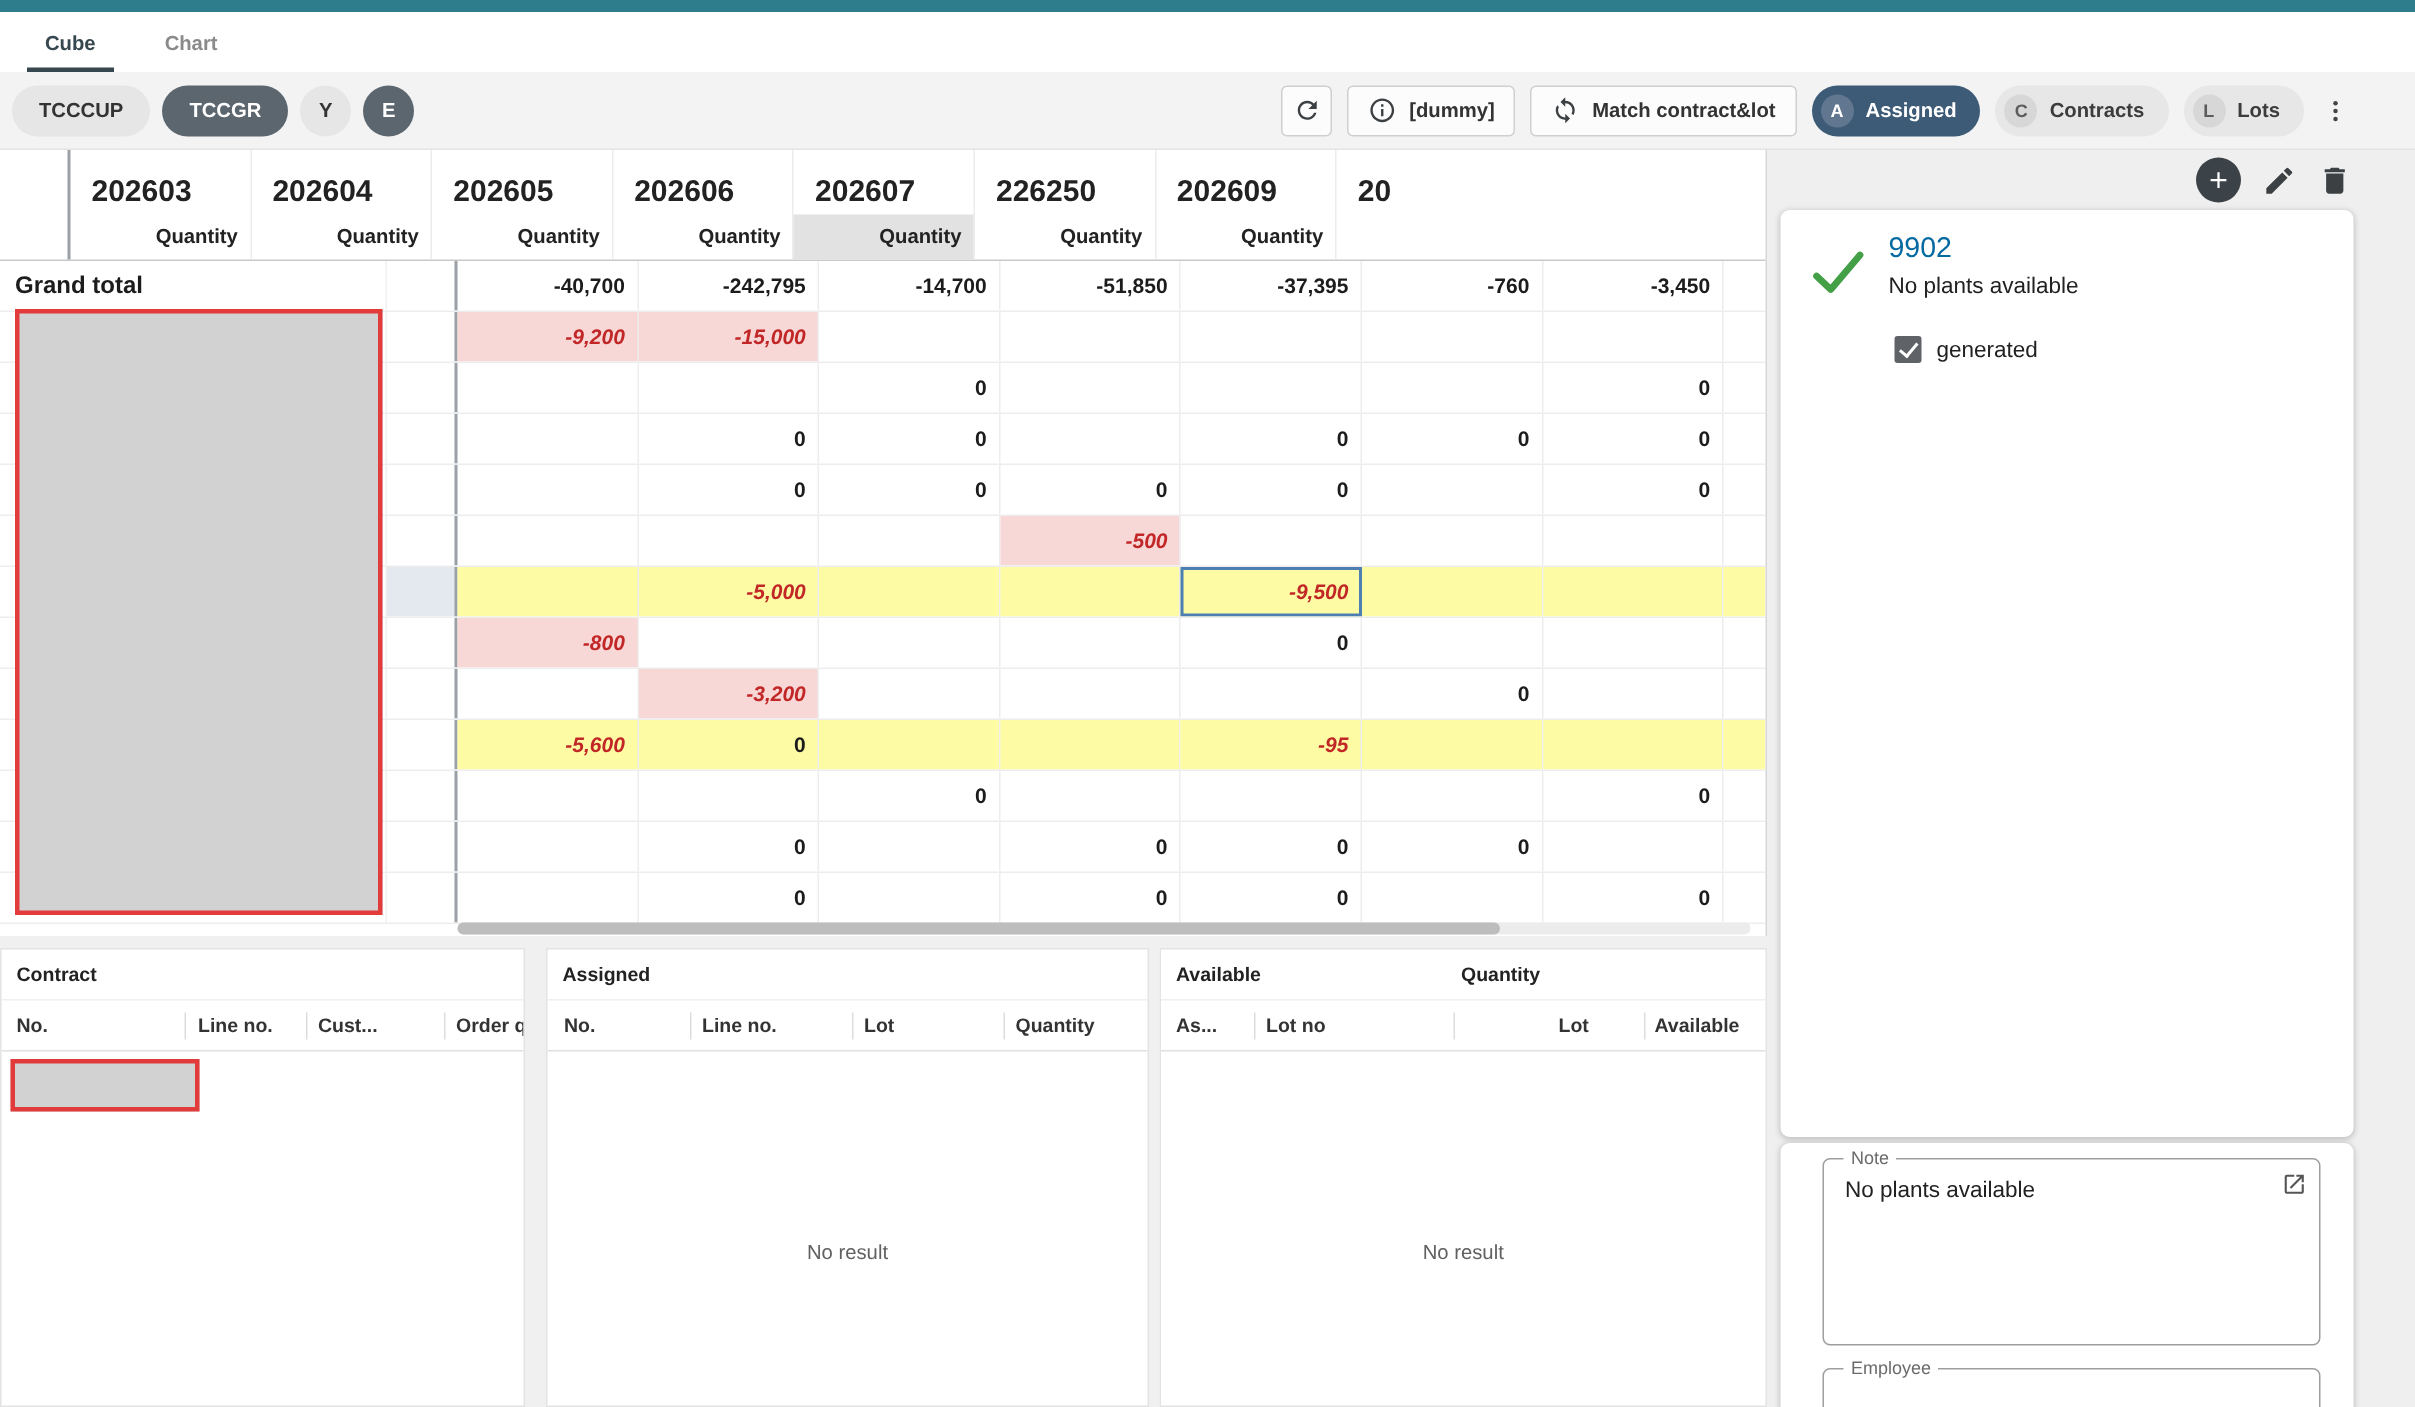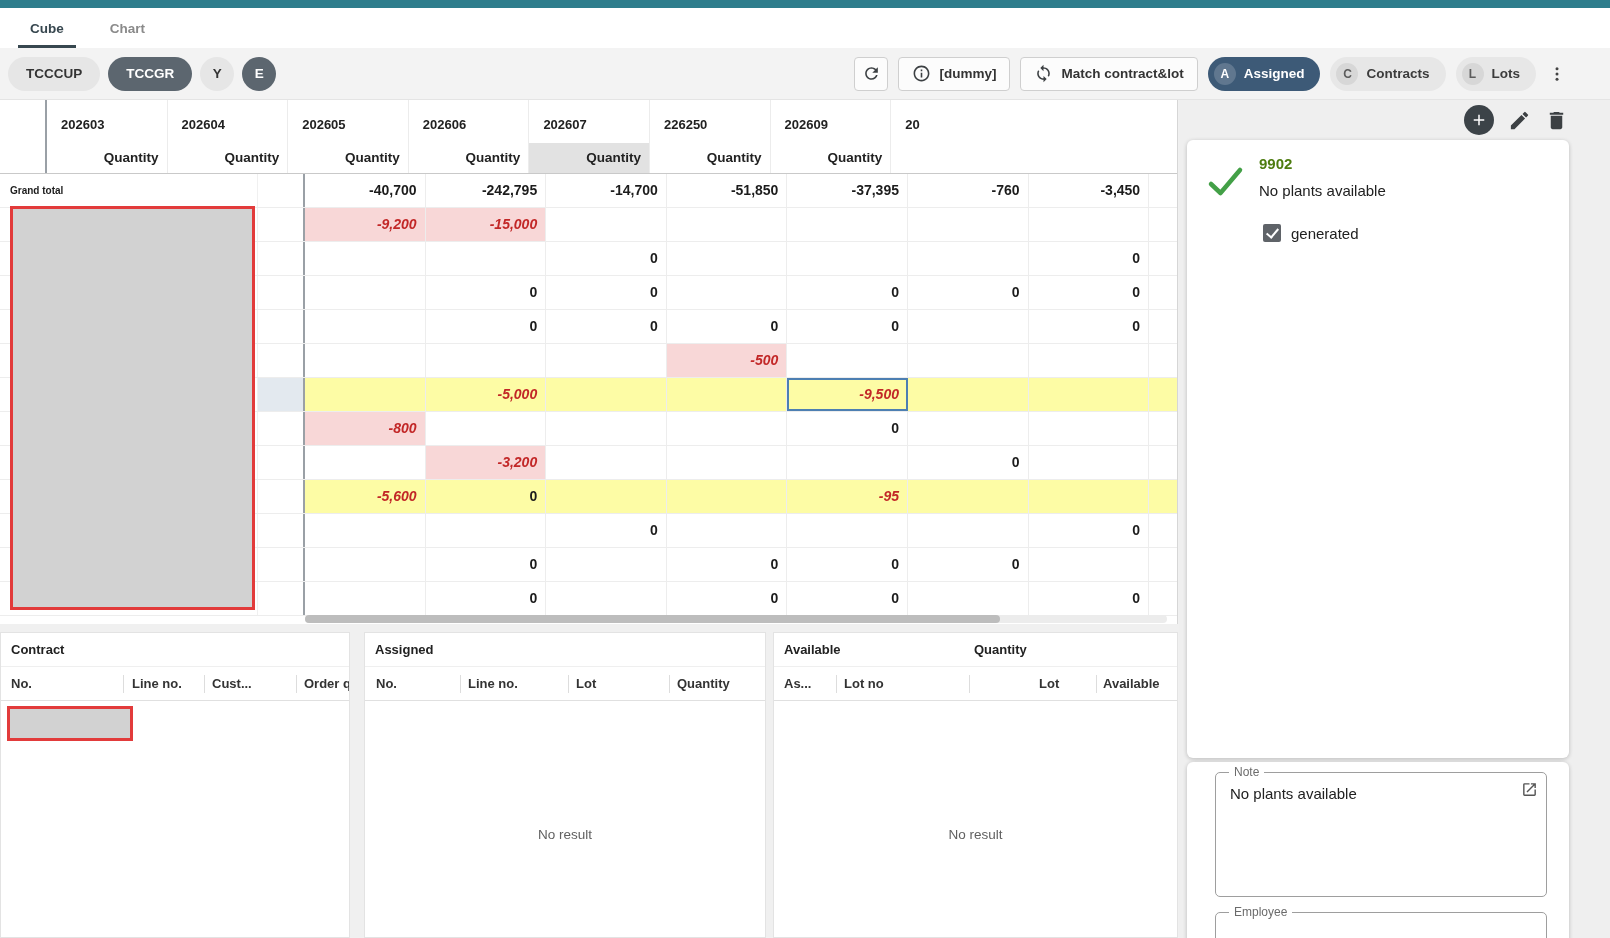--- a/index.html
+++ b/index.html
@@ -35,26 +35,26 @@
 
   
   .grid-wrap { position:absolute; left:0; top:100px; width:1178px; height:524px; background:#fff; border-right:1px solid #d6d6d6; overflow:hidden; }
   .grid-header { display:flex; height:74px; border-bottom:1px solid #c9c9c9; }
   .gh-corner { width:258px; flex:0 0 258px; position:relative; border-right:1px solid #e4e4e4; }
   .gh-corner .lbl { position:absolute; left:10px; bottom:8px; font-weight:bold; font-size:13px; color:#222; }
   .gh-narrow { width:47px; flex:0 0 47px; border-right:2px solid #9aa0a6; }
   .gh-cols { display:flex; flex:1 1 auto; min-width:0; overflow:hidden; }
   .gh-col { width:120.6px; flex:0 0 120.6px; border-right:1px solid #ececec; position:relative; }
   .gh-col.grow { flex:1 1 auto; border-right:none; }
-  .gh-col .m { position:absolute; left:14px; top:17px; font-size:13px; font-weight:bold; color:#222; white-space:nowrap; }
+  .gh-col .m { position:absolute; left:14px; top:17px; font-size:20px; font-weight:bold; color:#222; white-space:nowrap; }
   .gh-col .q { position:absolute; left:0; right:0; bottom:0; height:30px; line-height:30px; text-align:right; padding-right:8px; font-size:13.5px; font-weight:bold; color:#222; }
   .gh-col.hl .q { background:#e2e2e2; }
 
   .grid-row { display:flex; height:34px; border-bottom:1px solid #ededed; overflow:hidden; }
-  .gr-head { width:258px; flex:0 0 258px; border-right:1px solid #f0f0f0; font-size:10px; font-weight:bold; line-height:33px; padding-left:10px; color:#1c1c1c; }
+  .gr-head { width:258px; flex:0 0 258px; border-right:1px solid #f0f0f0; font-size:16px; font-weight:bold; line-height:33px; padding-left:10px; color:#1c1c1c; }
   .gr-narrow { width:47px; flex:0 0 47px; border-right:2px solid #9aa0a6; }
   .gr-narrow.nr-hl { background:#e3e9ef; }
   .gr-cell { width:120.6px; flex:0 0 120.6px; border-right:1px solid #ededed; font-size:14px; font-weight:bold; text-align:right; padding:0 8px; line-height:33px; color:#1c1c1c; white-space:nowrap; }
   .gr-cell.grow { flex:1 1 auto; border-right:none; }
   .row-total .gr-cell { border-bottom-color:#e0e0e0; }
   .row-yellow .gr-cell { background:#fdfca5; }
   .c-neg { background:#f8d7d7; color:#c22727; font-style:italic; }
   .c-red { color:#c22727; font-style:italic; }
   .c-sel { outline:2px solid #4d7fb2; outline-offset:-2px; }
 
@@ -80,21 +80,21 @@
   .right { position:absolute; left:1179px; top:100px; width:431px; height:838px; background:#efefef; }
   .actions { position:absolute; right:42px; top:4px; height:32px; display:flex; gap:14px; align-items:center; }
   .act { display:flex; align-items:center; justify-content:center; }
   .act svg { width:23px; height:23px; fill:#3c4043; }
   .act.add { width:30px; height:30px; border-radius:50%; background:#3c4348; }
   .act.add svg { width:18px; height:18px; fill:#fff; }
   .card { position:absolute; left:8px; width:382px; background:#fff; border-radius:6px; box-shadow:0 1px 4px rgba(0,0,0,.22); }
   .card1 { top:40px; height:618px; }
   .card2 { top:662px; height:300px; border-bottom-left-radius:0; border-bottom-right-radius:0; }
   .bigcheck { position:absolute; left:20px; top:24px; width:38px; height:36px; }
-  .did { position:absolute; left:72px; top:15px; font-size:15px; color:#4d7c0f; font-weight:bold; }
+  .did { position:absolute; left:72px; top:15px; font-size:19px; color:#0369a1; font-weight:normal; }
   .dstatus { position:absolute; left:72px; top:42px; font-size:15px; color:#212121; }
   .genrow { position:absolute; left:76px; top:84px; display:flex; align-items:center; gap:10px;justify-content:center; }
   .cb { width:18px; height:18px; background:#5f6368; border-radius:2px; position:relative; display:inline-block; }
   .cb::after { content:""; position:absolute; left:6px; top:2px; width:5px; height:10px; border:solid #fff; border-width:0 2px 2px 0; transform:rotate(40deg); }
   .genlbl { font-size:15px; color:#212121; }
   .ofield { position:absolute; border:1px solid #9e9e9e; border-radius:5px; background:#fff; }
   .ofield.note { left:28px; top:10px; right:22px; height:125px; }
   .ofield.emp { left:28px; top:150px; right:22px; height:90px; }
   .flabel { position:absolute; top:-8px; left:13px; background:#fff; padding:0 5px; font-size:12px; color:#6b6b6b; line-height:14px; }
   .fvalue { padding:12px 14px; font-size:15px; color:#212121; }

